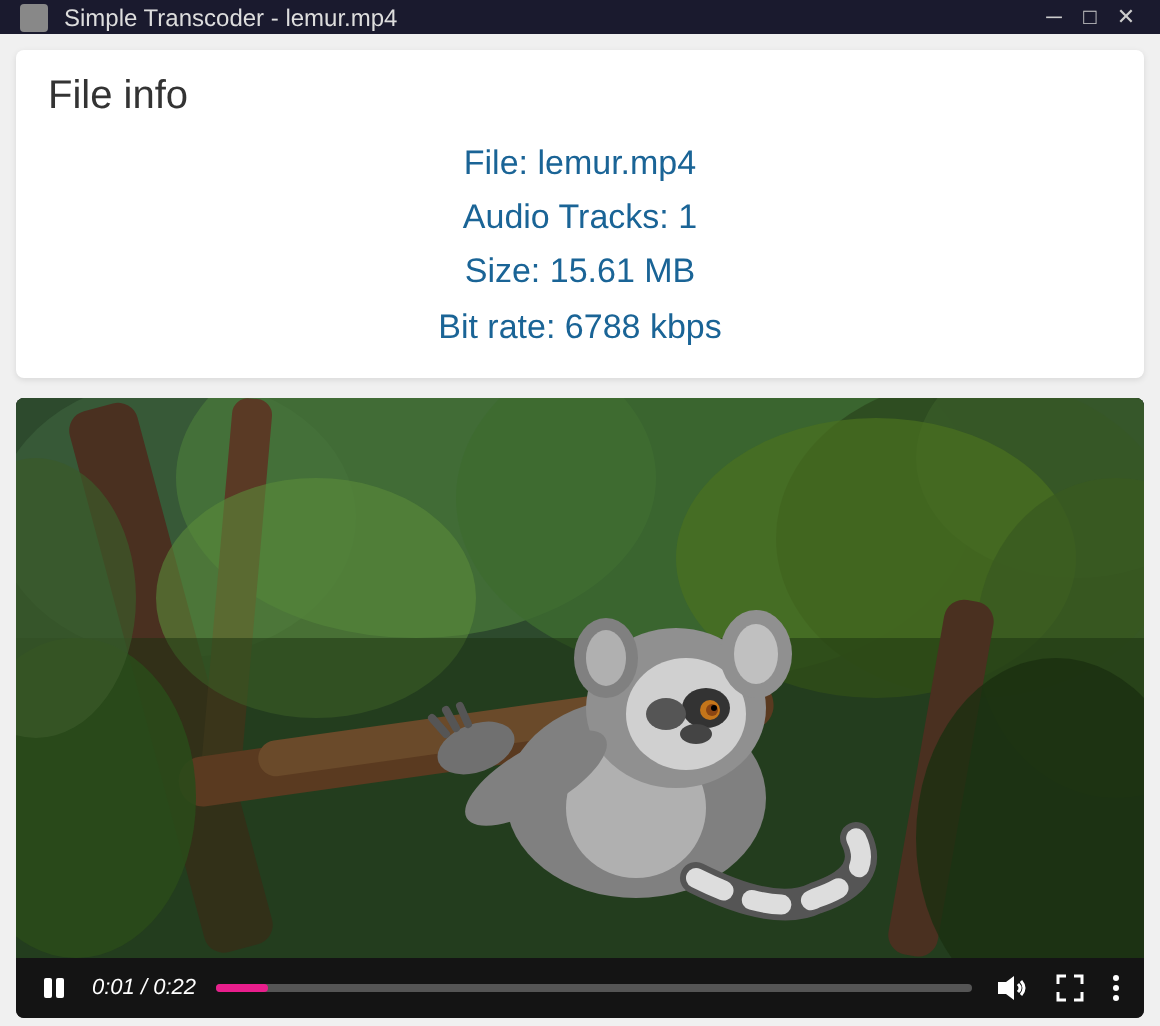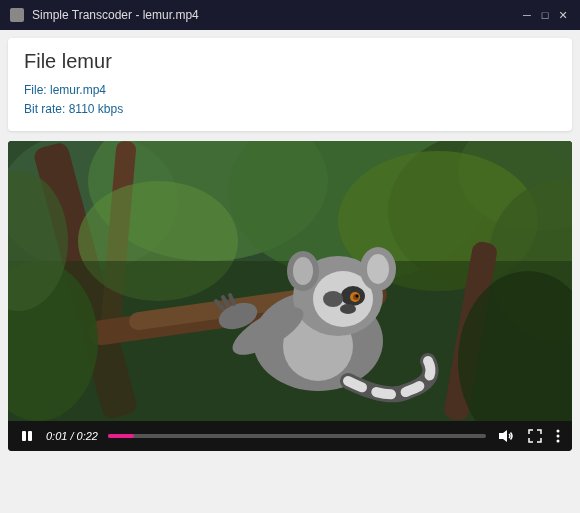--- a/index.html
+++ b/index.html
@@ -9,21 +9,21 @@
       background: #f0f0f0;
       font-family: 'Segoe UI', Arial, sans-serif;
       font-size: 13px;
       overflow: hidden;
     }
 
     
     .title-bar {
       background: #1a1a2e;
       color: #ccc;
-      height: 30px;
+      height: 17px;
       display: flex;
       align-items: center;
       padding: 0 10px;
       justify-content: space-between;
       gap: 44px;
     }
     .title-bar-left {
       display: flex;
       align-items: center;
       gap: 8px;
@@ -67,21 +67,22 @@
     .file-info-title {
       font-size: 20px;
       font-weight: 400;
       color: #333;
       margin-bottom: 8px;
     }
 
     .file-info-detail {
       color: #1a6496;
       line-height: 1.6;
-      font-size: 12px;
+      font-size: 17px;
+      text-align: center;
     }
 
     
     .video-container {
       margin: 10px 8px 0 8px;
       background: #1a1a1a;
       border-radius: 4px;
       overflow: hidden;
       position: relative;
     }
@@ -153,24 +154,26 @@
   </div>
   <div class="title-bar-controls">
     <button class="title-bar-btn">─</button>
     <button class="title-bar-btn">□</button>
     <button class="title-bar-btn">✕</button>
   </div>
 </div>
 
 <div class="main">
   <div>
-    <h2 class="file-info-title">File lemur</h2>
+    <h2 class="file-info-title">File info</h2>
     <div class="file-info-detail">
       <div>File: lemur.mp4</div>
-      <div>Bit rate: 8110 kbps</div>
+      <div>Audio Tracks: 1</div>
+      <div>Size: 15.61 MB</div>
+      <div>Bit rate: 6788 kbps</div>
     </div>
   </div>
 </div>
 
 <div class="video-container">
   <div class="video-preview">
     
     <svg class="lemur-svg" viewBox="0 0 564 280" xmlns="http://www.w3.org/2000/svg">
 
       <rect width="564" height="280" fill="#2d4a2d"></rect>

